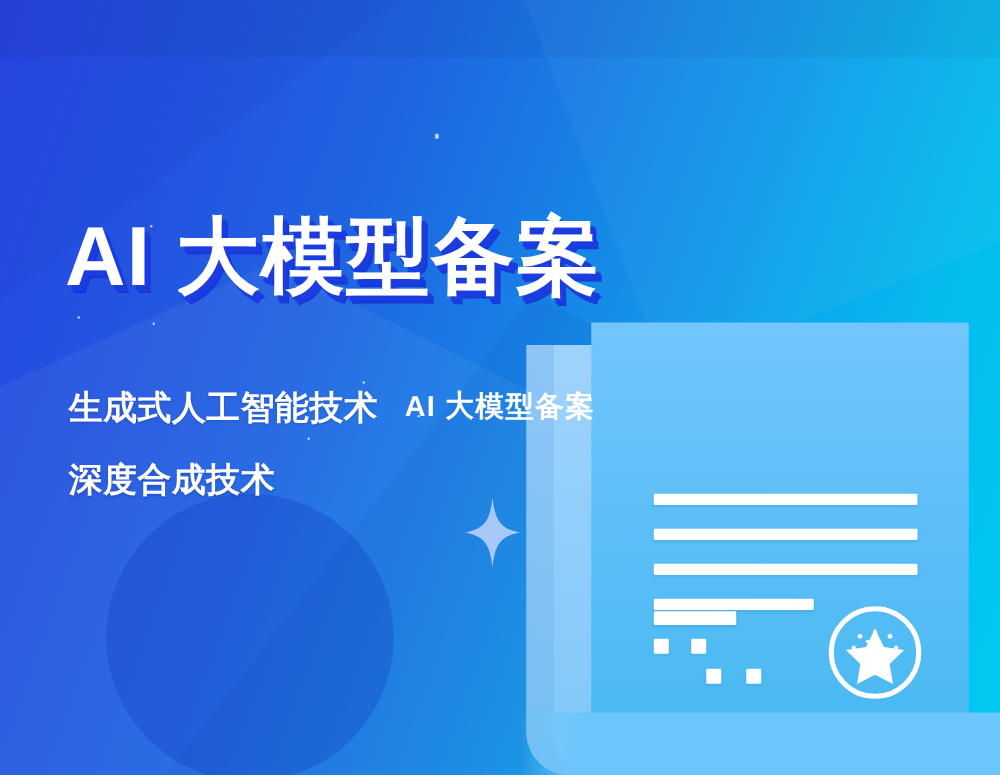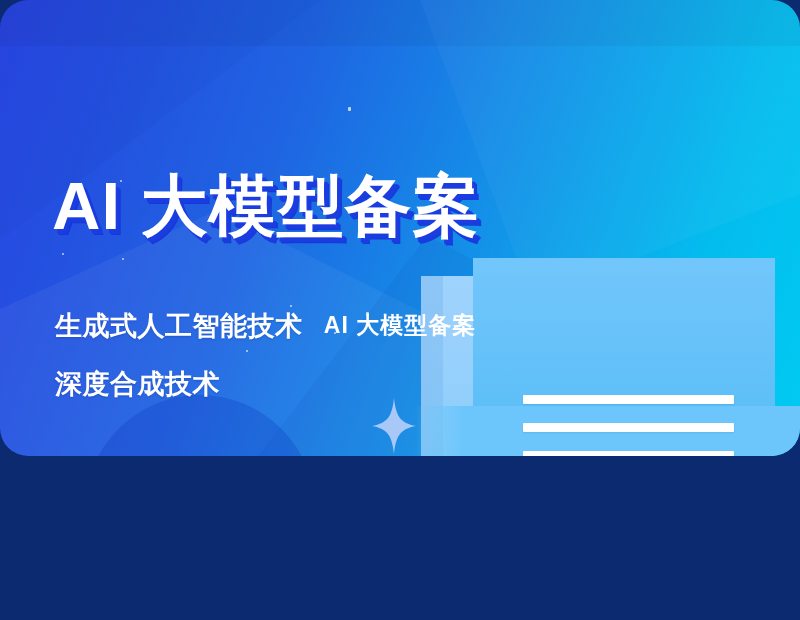--- a/index.html
+++ b/index.html
@@ -7,30 +7,29 @@
   html, body {
     width:800px; height:620px;
     background:#0b2a6f;
     font-family:"Liberation Sans","DejaVu Sans",sans-serif;
     overflow:hidden;
   }
 
   
   #stage {
     position:relative;
-    width:800px; height:456px;
+    width:800px; height:620px;
     overflow:hidden;
     background:linear-gradient(110deg,
         #2a46e4 0%,
         #2450e0 14%,
         #1f64e2 34%,
         #1490e8 58%,
         #04bbee 82%,
         #00cbf2 100%);
-    border-radius:28px;
   }
 
   
   .band-top {
     position:absolute; left:0; top:0; width:800px; height:46px;
     background:rgba(0,0,0,.045);
     pointer-events:none;
   }
 
   

